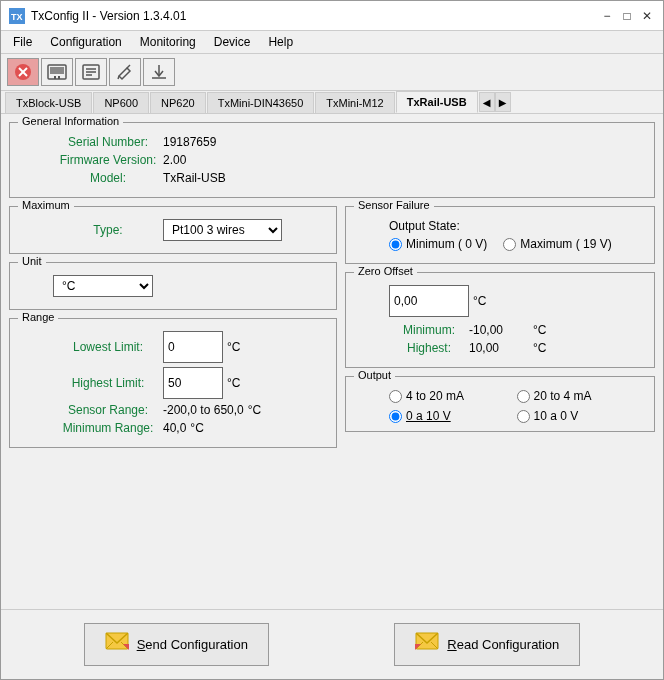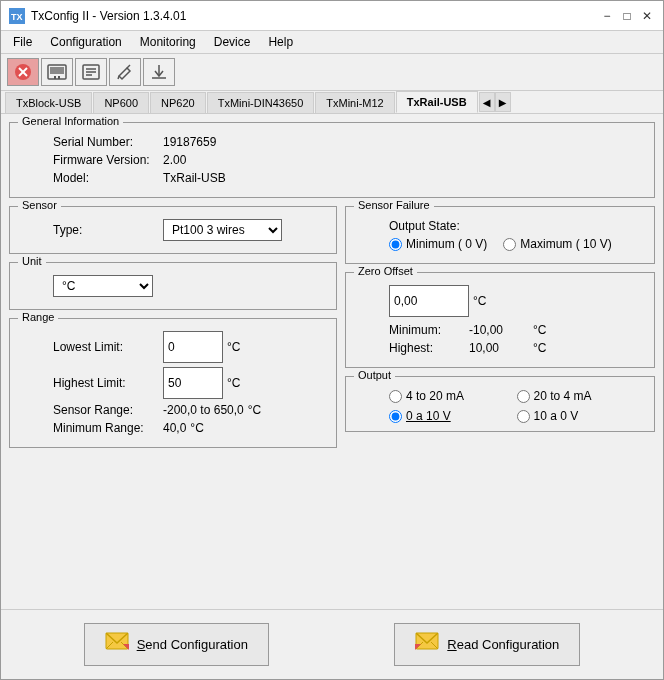--- a/index.html
+++ b/index.html
@@ -149,22 +149,23 @@
     }
     .group-content {
       padding: 12px 10px 8px 10px;
     }
     .row {
       display: flex;
       align-items: center;
       margin-bottom: 4px;
     }
     .label {
-      color: #000000;
+      color: #15803d;
       min-width: 110px;
+      text-align: center;
     }
     .value {
       color: #000;
     }
     .main-panels {
       display: flex;
       gap: 8px;
     }
     .left-panel {
       flex: 1;
@@ -329,21 +330,21 @@
           <span class="value">TxRail-USB</span>
         </div>
       </div>
     </div>
 
     <div class="main-panels">
 
       <div class="left-panel">
 
         <div class="group-box">
-          <span class="group-box-title">Sensor</span>
+          <span class="group-box-title">Maximum</span>
           <div class="group-content">
             <div class="row">
               <span class="label">Type:</span>
               <select>
                 <option>Pt100 3 wires</option>
                 <option>Pt100 2 wires</option>
                 <option>Pt1000</option>
                 <option>Thermocouple K</option>
               </select>
             </div>
@@ -399,21 +400,21 @@
             <div class="row">
               <span>Output State:</span>
             </div>
             <div class="row radio-group">
               <label class="radio-label">
                 <input type="radio" name="sensor_failure" checked="" style="">
                 <span>Minimum ( 0 V)</span>
               </label>
               <label class="radio-label">
                 <input type="radio" name="sensor_failure" style="">
-                <span>Maximum ( 10 V)</span>
+                <span>Maximum ( 19 V)</span>
               </label>
             </div>
           </div>
         </div>
 
         <div class="group-box">
           <span class="group-box-title">Zero Offset</span>
           <div class="group-content">
             <div class="row">
               <input type="text" style="width: 80px;" value="0,00">

